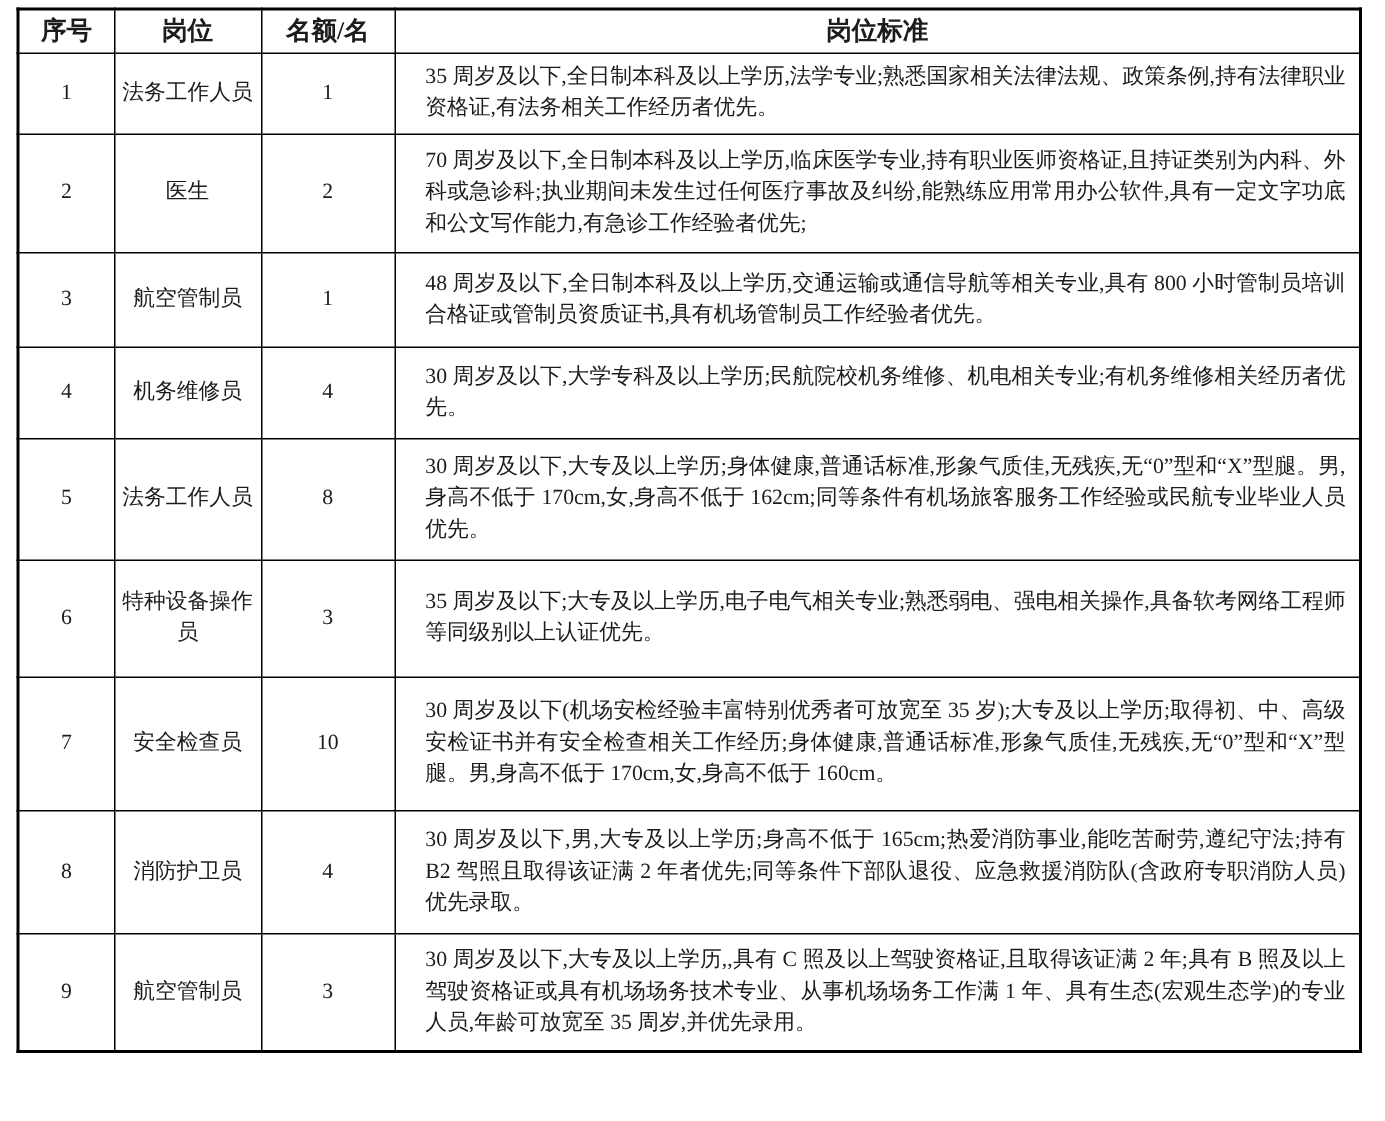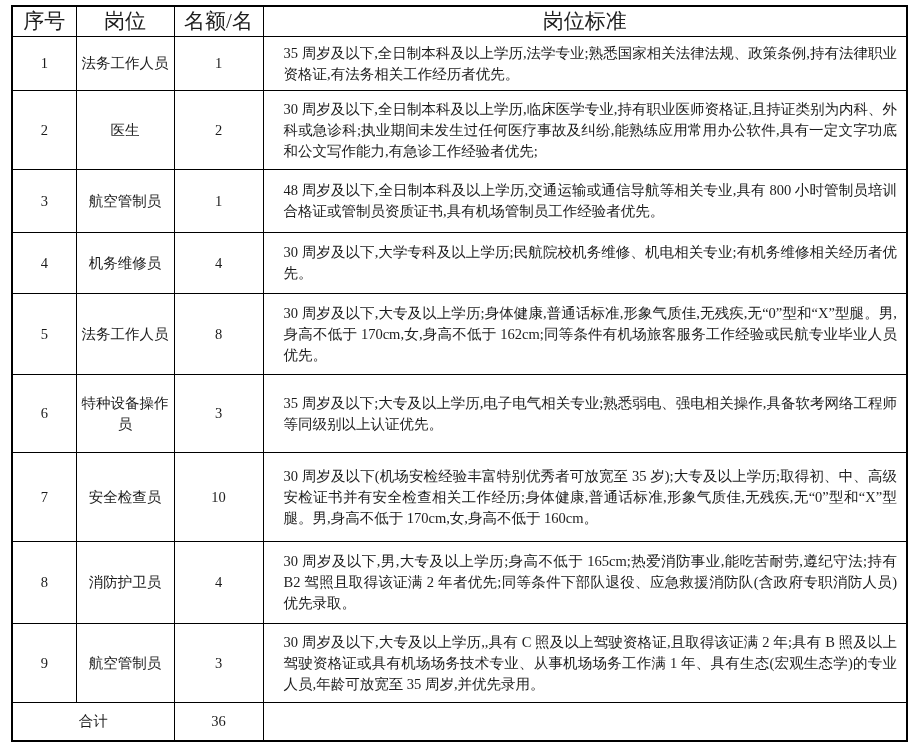--- a/index.html
+++ b/index.html
@@ -30,22 +30,22 @@
     box-sizing: border-box;
     vertical-align: middle;
   }
   col.c-no  { width: 64px; }
   col.c-pos { width: 98px; }
   col.c-quo { width: 89px; }
   col.c-std { width: 644px; }
 
   thead th {
     height: 29px;
-    font-size: 21px;
-    font-weight: 400;
+    font-size: 17px;
+    font-weight: 700;
     text-align: center;
     padding: 2px 2px;
     line-height: 1.2;
     margin-left: 36px;
   }
   tbody td {
     font-size: 14.5px;
     line-height: 21px;
   }
   td.no, td.quota, td.pos, td.footer-label {
@@ -92,21 +92,21 @@
       <tr class="r1">
         <td class="no">1</td>
         <td class="pos">法务工作人员</td>
         <td class="quota">1</td>
         <td class="std">35 周岁及以下,全日制本科及以上学历,法学专业;熟悉国家相关法律法规、政策条例,持有法律职业资格证,有法务相关工作经历者优先。</td>
       </tr>
       <tr class="r2">
         <td class="no">2</td>
         <td class="pos">医生</td>
         <td class="quota">2</td>
-        <td class="std">30 周岁及以下,全日制本科及以上学历,临床医学专业,持有职业医师资格证,且持证类别为内科、外科或急诊科;执业期间未发生过任何医疗事故及纠纷,能熟练应用常用办公软件,具有一定文字功底和公文写作能力,有急诊工作经验者优先;</td>
+        <td class="std">70 周岁及以下,全日制本科及以上学历,临床医学专业,持有职业医师资格证,且持证类别为内科、外科或急诊科;执业期间未发生过任何医疗事故及纠纷,能熟练应用常用办公软件,具有一定文字功底和公文写作能力,有急诊工作经验者优先;</td>
       </tr>
       <tr class="r3">
         <td class="no">3</td>
         <td class="pos">航空管制员</td>
         <td class="quota">1</td>
         <td class="std">48 周岁及以下,全日制本科及以上学历,交通运输或通信导航等相关专业,具有 800 小时管制员培训合格证或管制员资质证书,具有机场管制员工作经验者优先。</td>
       </tr>
       <tr class="r4">
         <td class="no">4</td>
         <td class="pos">机务维修员</td>
@@ -136,20 +136,15 @@
         <td class="pos">消防护卫员</td>
         <td class="quota">4</td>
         <td class="std">30 周岁及以下,男,大专及以上学历;身高不低于 165cm;热爱消防事业,能吃苦耐劳,遵纪守法;持有 B2 驾照且取得该证满 2 年者优先;同等条件下部队退役、应急救援消防队(含政府专职消防人员)优先录取。</td>
       </tr>
       <tr class="r9">
         <td class="no">9</td>
         <td class="pos">航空管制员</td>
         <td class="quota">3</td>
         <td class="std">30 周岁及以下,大专及以上学历,,具有 C 照及以上驾驶资格证,且取得该证满 2 年;具有 B 照及以上驾驶资格证或具有机场场务技术专业、从事机场场务工作满 1 年、具有生态(宏观生态学)的专业人员,年龄可放宽至 35 周岁,并优先录用。</td>
       </tr>
-      <tr class="rf">
-        <td class="footer-label" colspan="2">合计</td>
-        <td class="quota">36</td>
-        <td class="std"></td>
-      </tr>
     </tbody>
   </table>
 </div>
 
 </body></html>

